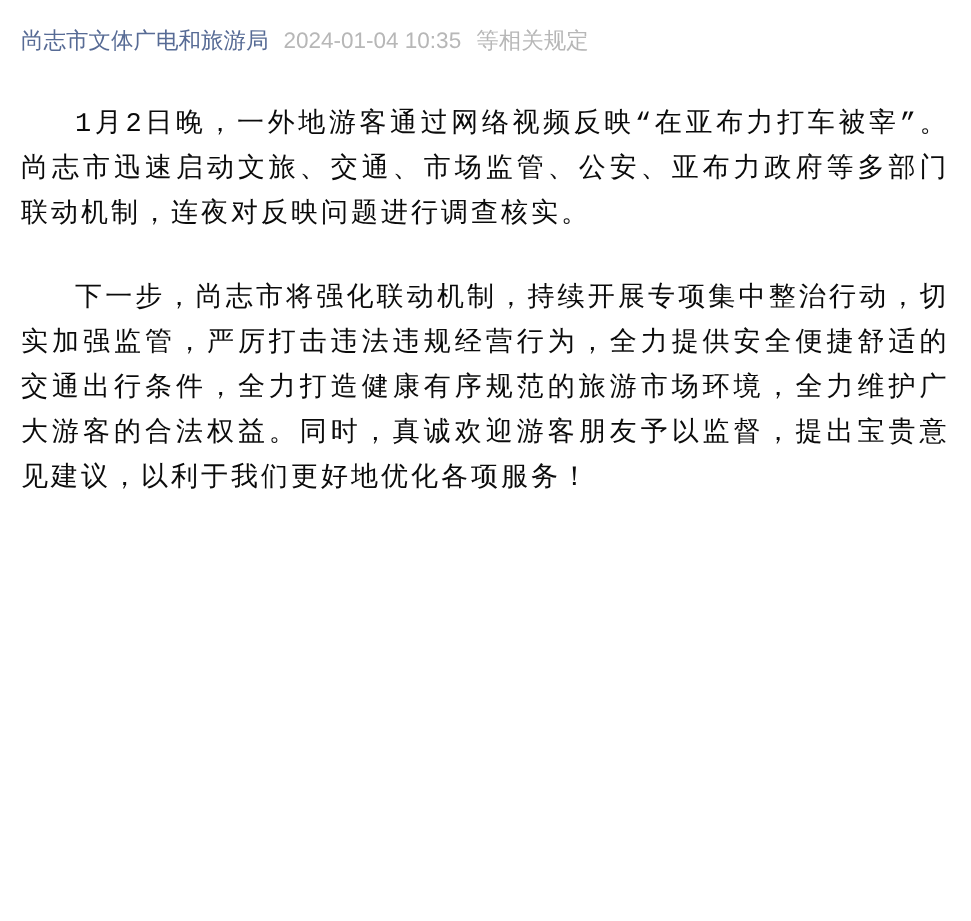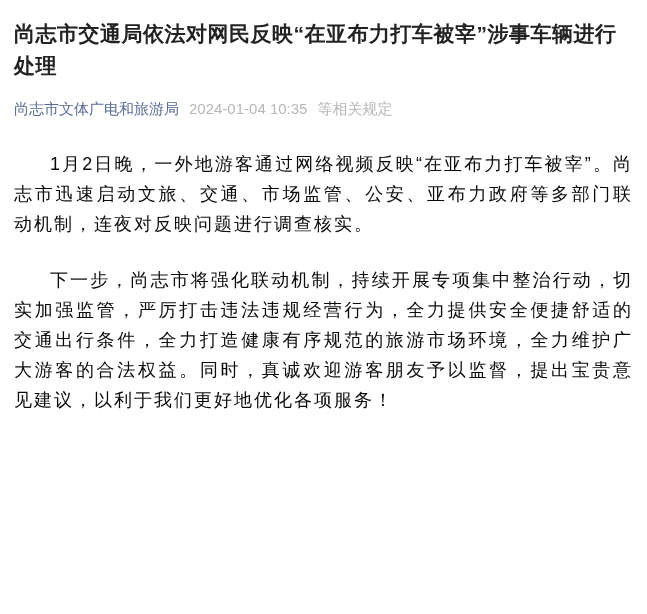--- a/index.html
+++ b/index.html
@@ -38,38 +38,37 @@
   .account-name {
     color: #576b95;
     cursor: pointer;
     text-decoration: none;
   }
   .publish-time, .publish-location {
     color: #b7b7b7;
   }
   .body-text p {
     margin: 0 0 26px 0;
-    font-family: Liberation Sans, sans-serif;
+    font-family: Liberation Mono, monospace;
     font-size: 18px;
     line-height: 30px;
     letter-spacing: 2px;
     color: #0b0b0b;
     text-align: justify;
     text-indent: 2em;
   }
   .body-text p:last-child {
     margin-bottom: 0;
   }
 </style>
 </head>
 <body>
 
 <div class="article">
 
-  <h1 class="article-title">尚志市交通局依法对网民反映“在亚布力打车被宰”涉事车辆进行处理</h1>
 
   <div class="meta-row">
     <span class="account-name">尚志市文体广电和旅游局</span>
     <span class="publish-time">2024-01-04 10:35</span>
     <span class="publish-location">等相关规定</span>
   </div>
 
   <div class="body-text">
     <p>1月2日晚，一外地游客通过网络视频反映“在亚布力打车被宰”。尚志市迅速启动文旅、交通、市场监管、公安、亚布力政府等多部门联动机制，连夜对反映问题进行调查核实。</p>
     <p>下一步，尚志市将强化联动机制，持续开展专项集中整治行动，切实加强监管，严厉打击违法违规经营行为，全力提供安全便捷舒适的交通出行条件，全力打造健康有序规范的旅游市场环境，全力维护广大游客的合法权益。同时，真诚欢迎游客朋友予以监督，提出宝贵意见建议，以利于我们更好地优化各项服务！</p>

